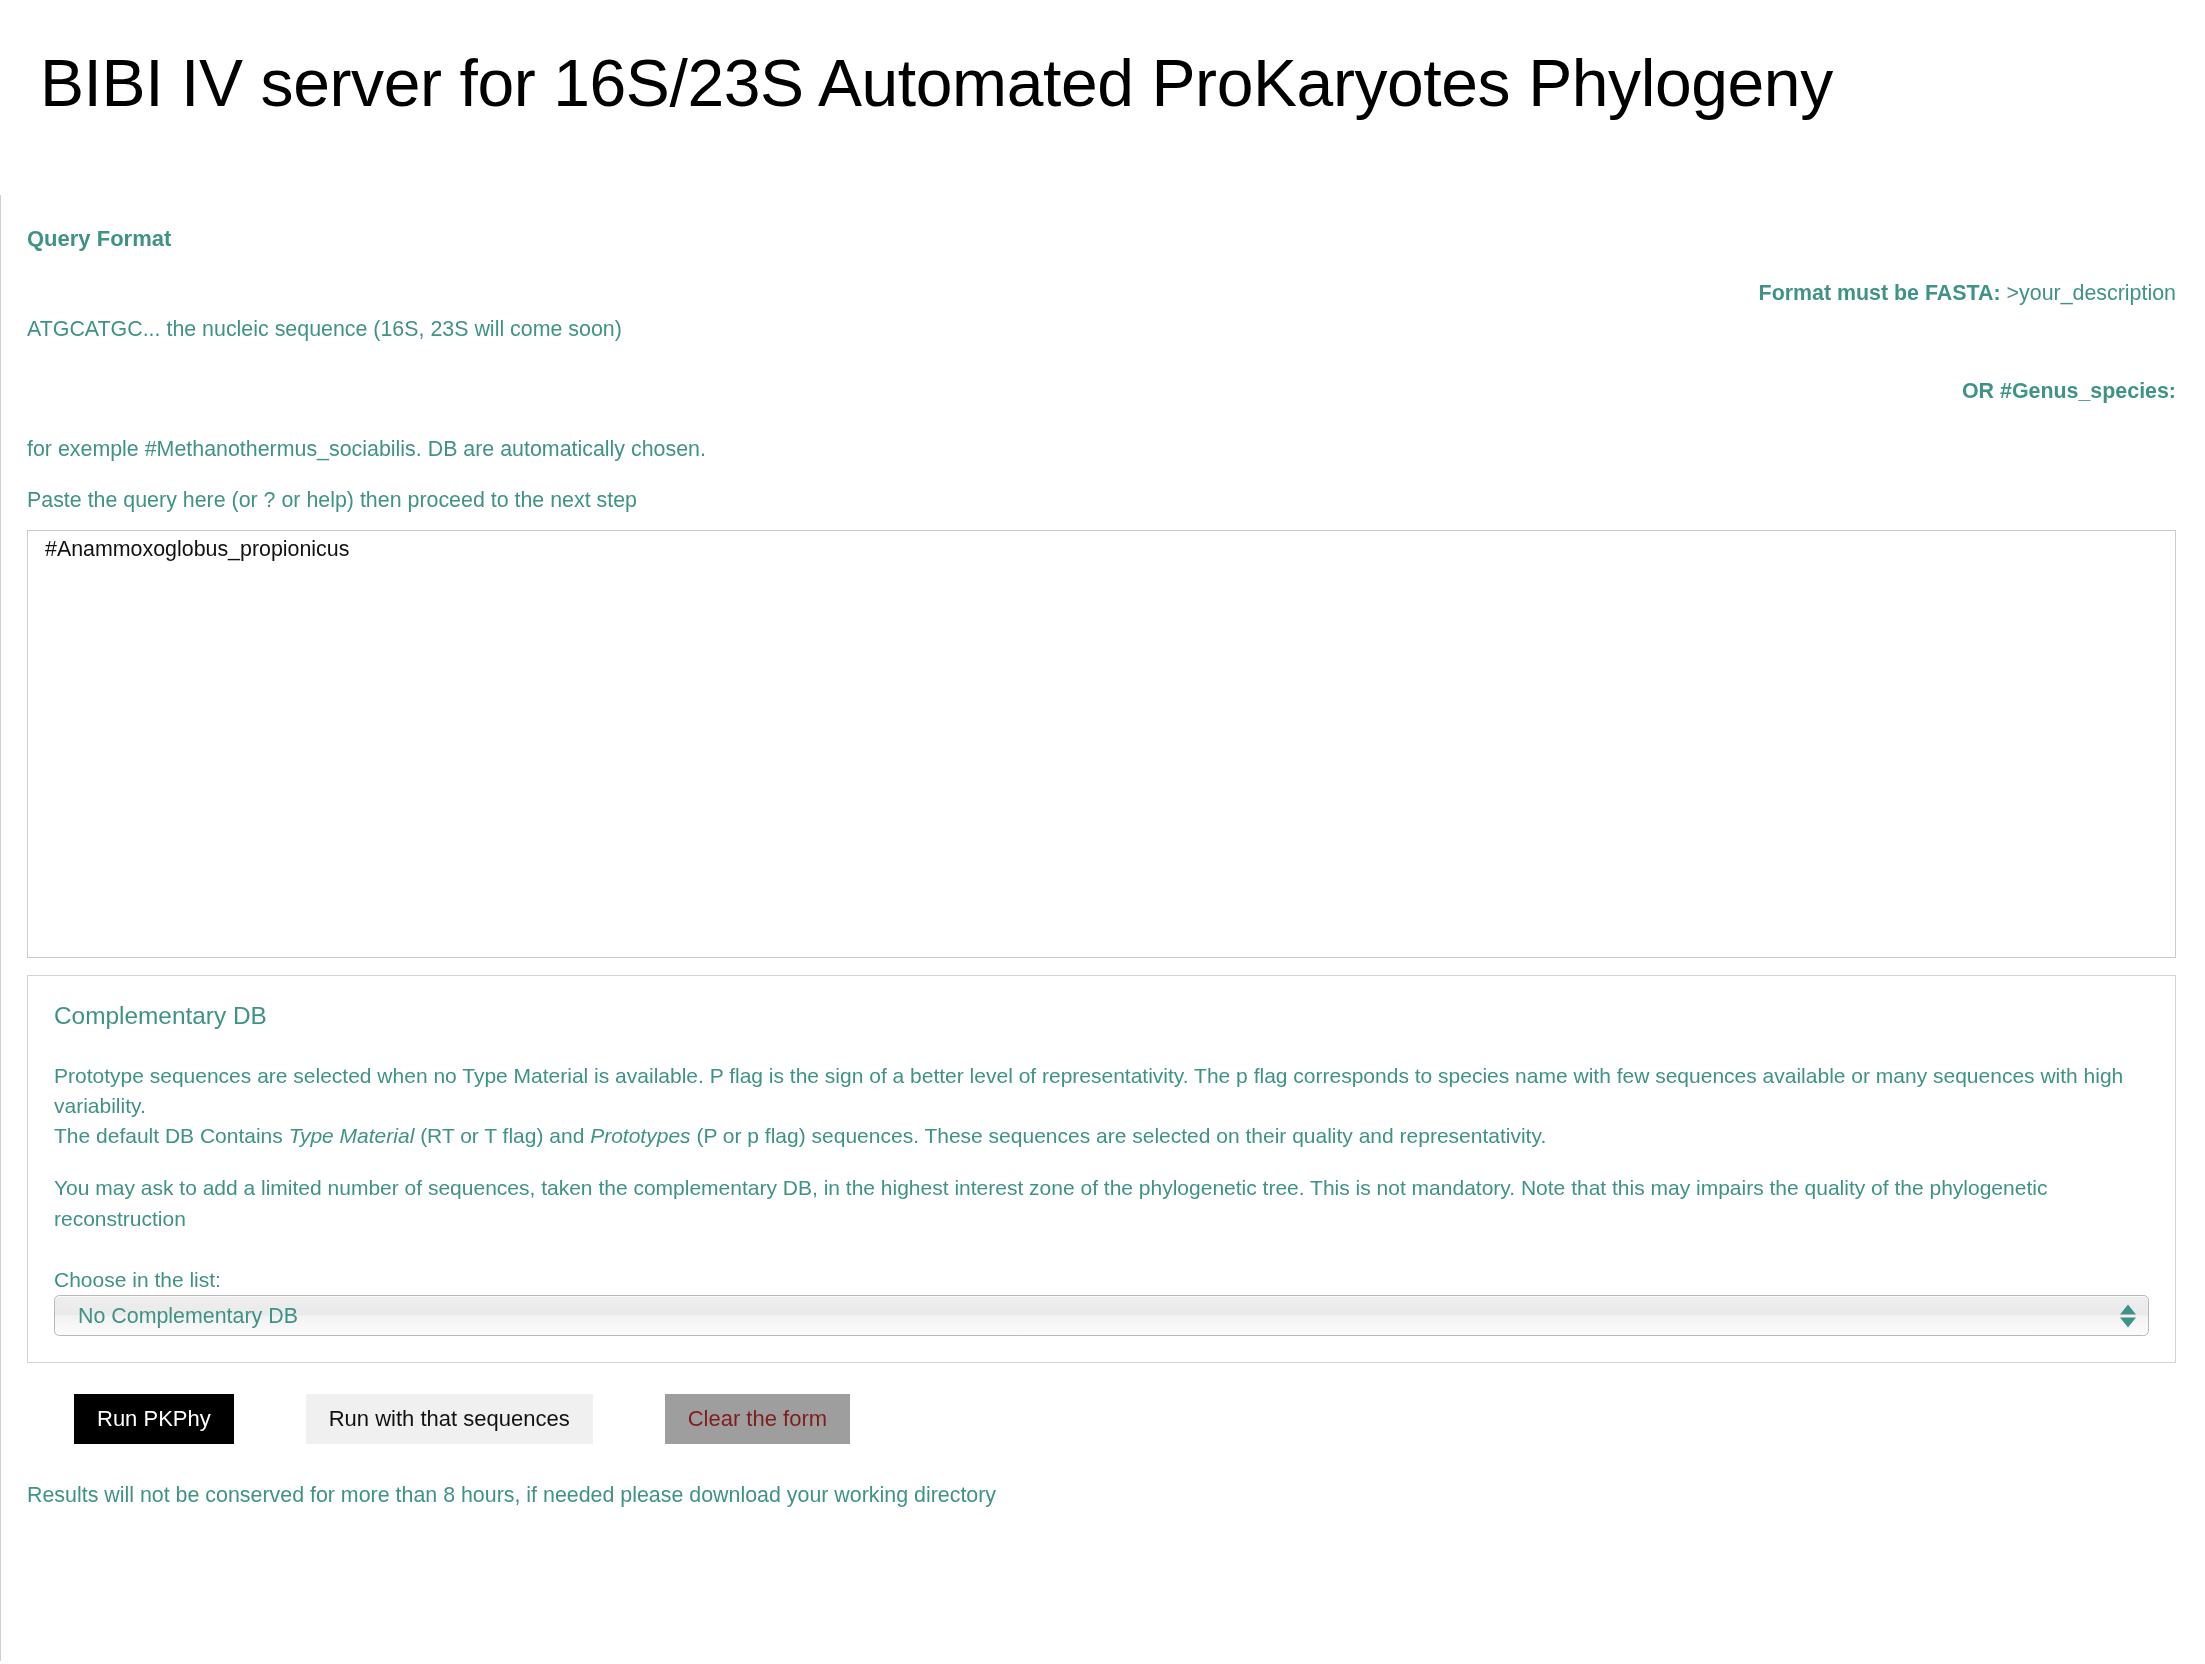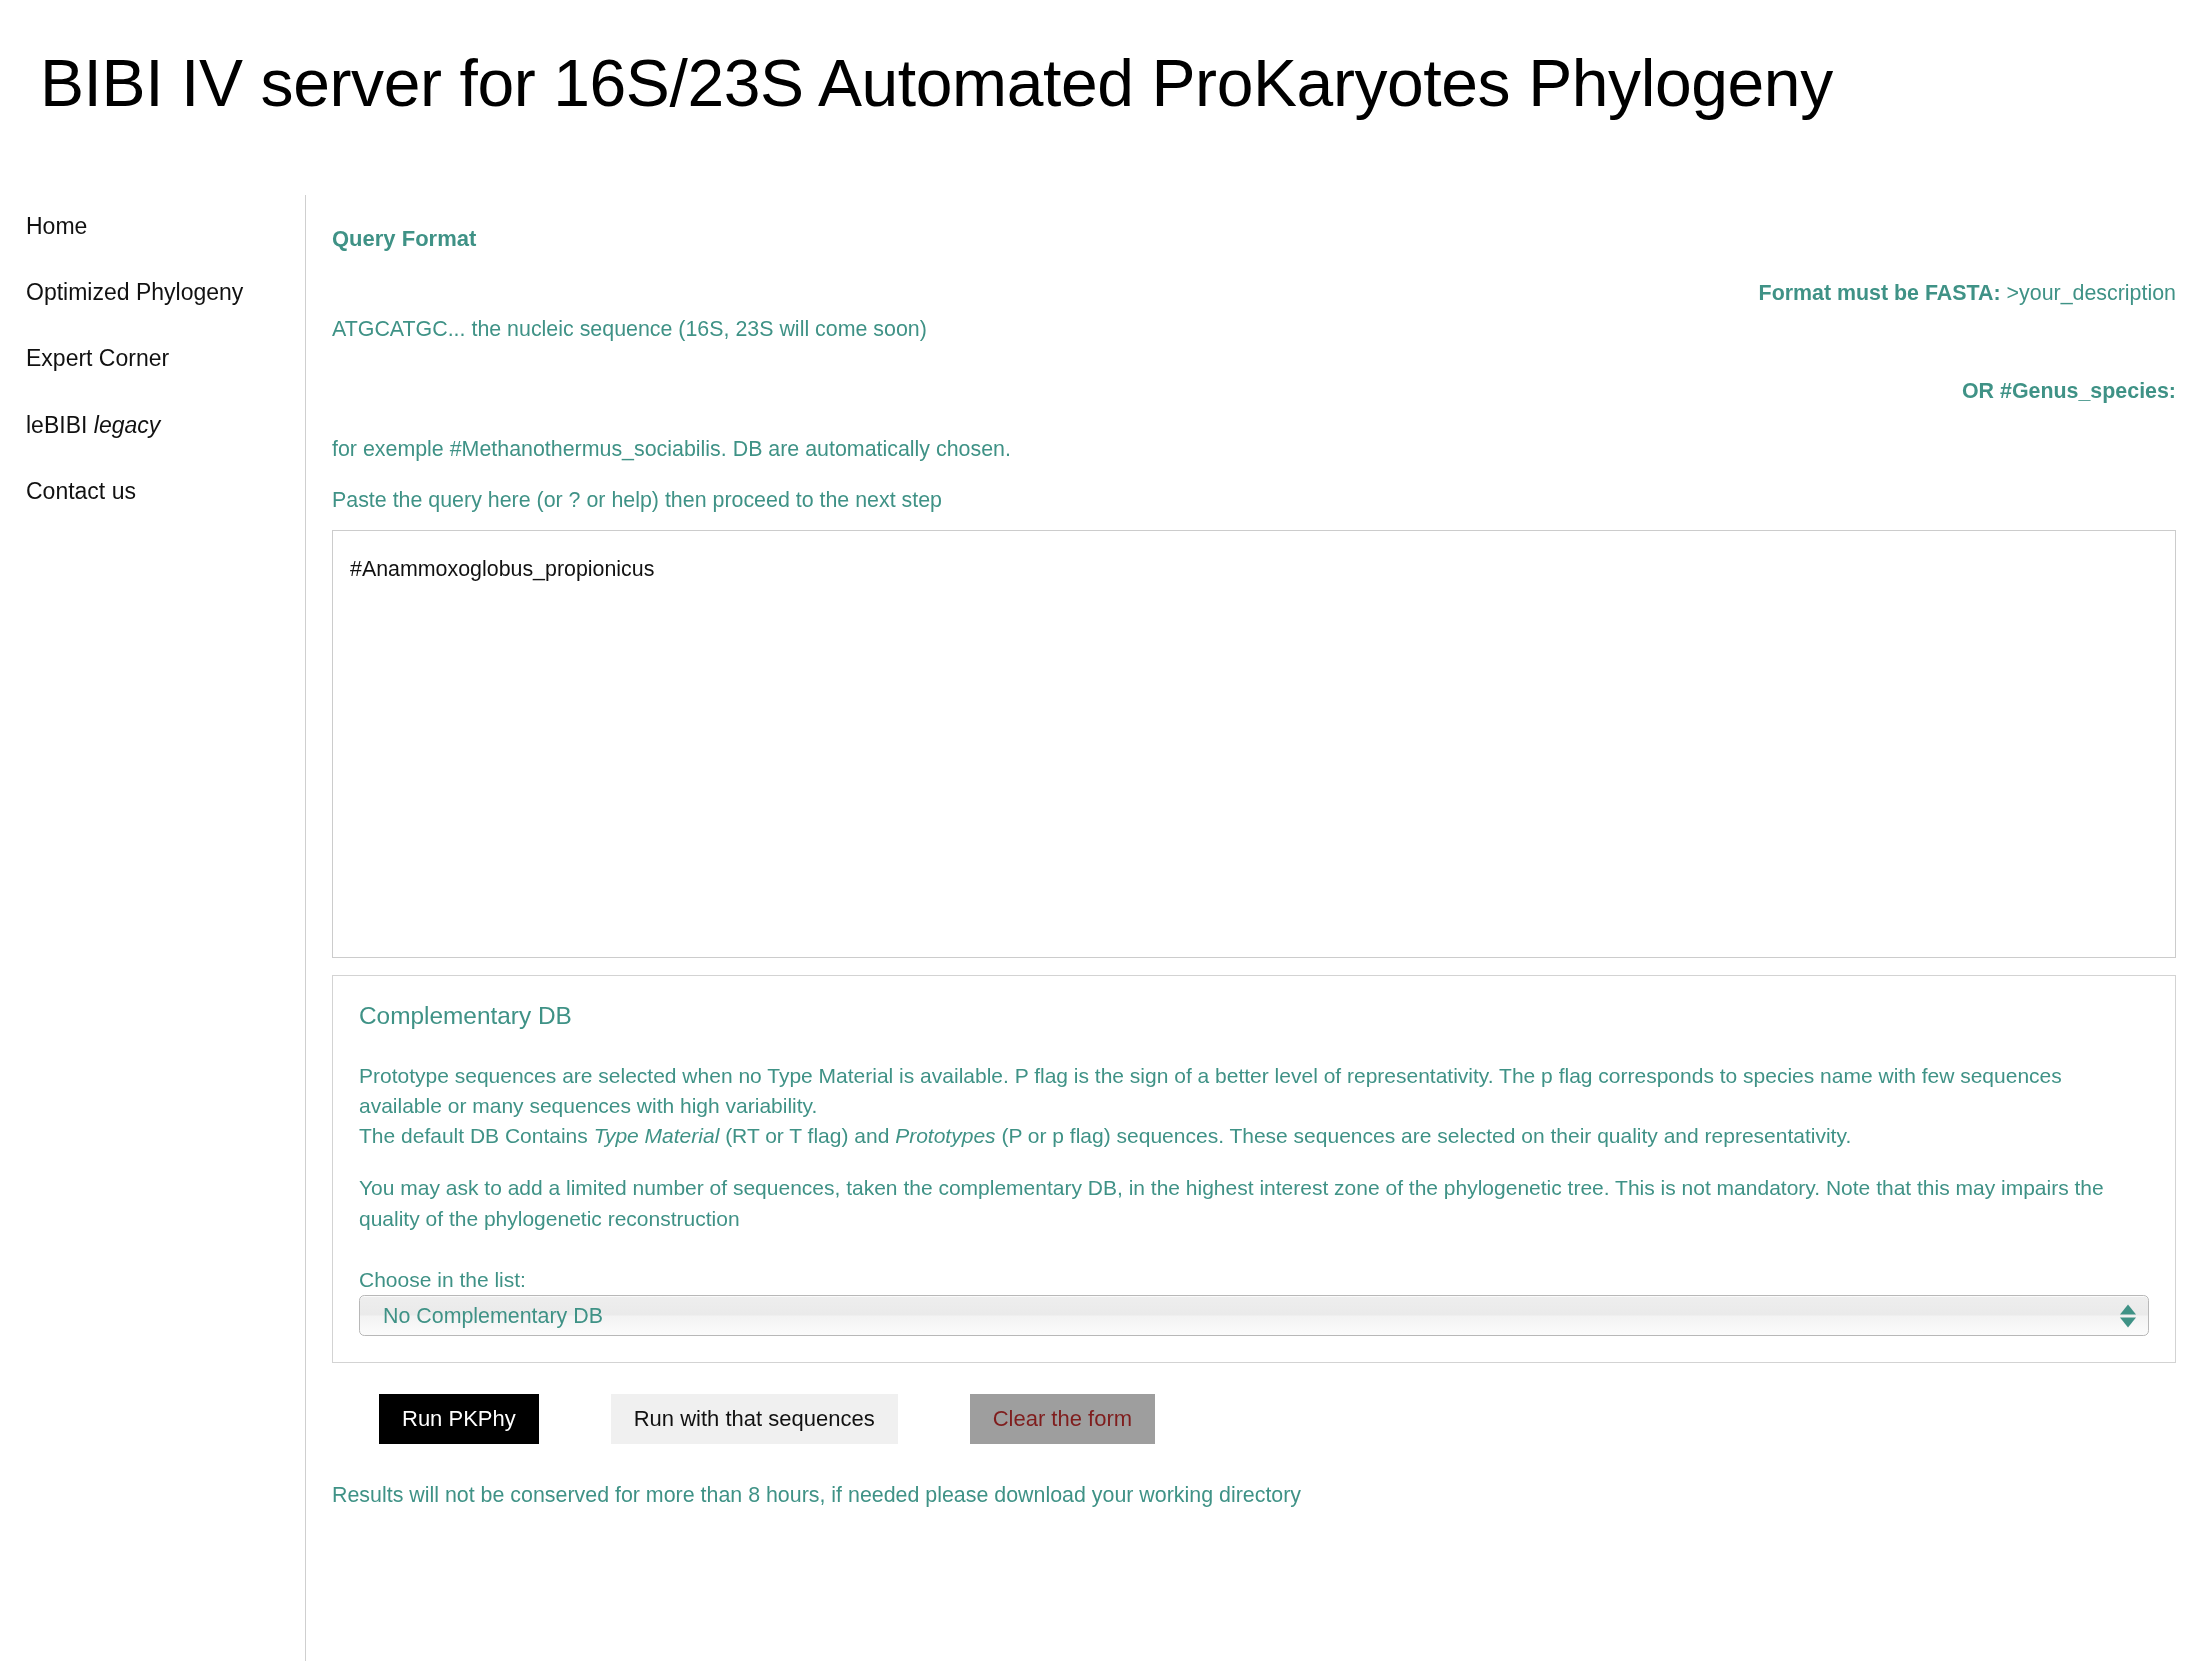--- a/index.html
+++ b/index.html
@@ -102,21 +102,21 @@
     width: 100%;
     box-sizing: border-box;
     height: 428px;
     margin-top: 13.7px;
     border: 1.5px solid #cccccc;
     background: #ffffff;
     color: #111111;
     font-family: "Liberation Sans", sans-serif;
     font-size: 21.4px;
     line-height: 1.4;
-    padding: 24px 0 0 17px;
+    padding: 4px 0 0 17px;
     resize: none;
     outline: none;
   }
 
   
   .compdb-box {
     margin-top: 17px;
     border: 1.5px solid #d3d3d3;
     padding: 26px 26px 26px 26px;
     box-sizing: border-box;
@@ -222,37 +222,20 @@
     line-height: 1.4;
   }
 </style>
 </head>
 <body>
 
 <h1 class="page-title">BIBI IV server for 16S/23S Automated ProKaryotes Phylogeny</h1>
 
 <div class="layout">
 
-  <nav class="sidebar">
-    <div class="sidebar-item">
-      <span>Home</span>
-    </div>
-    <div class="sidebar-item">
-      <span>Optimized Phylogeny</span>
-    </div>
-    <div class="sidebar-item">
-      <span>Expert Corner</span>
-    </div>
-    <div class="sidebar-item">
-      <span>leBIBI </span><span class="legacy">legacy</span>
-    </div>
-    <div class="sidebar-item">
-      <span>Contact us</span>
-    </div>
-  </nav>
 
   <main class="main">
 
 
     <div class="panel-body">
 
       <div class="h-sec">Query Format</div>
 
       <p class="p-bold-lead"><b>Format must be FASTA:</b><span> &gt;your_description</span></p>
       <p class="p-plain">ATGCATGC... the nucleic sequence (16S, 23S will come soon)</p>

